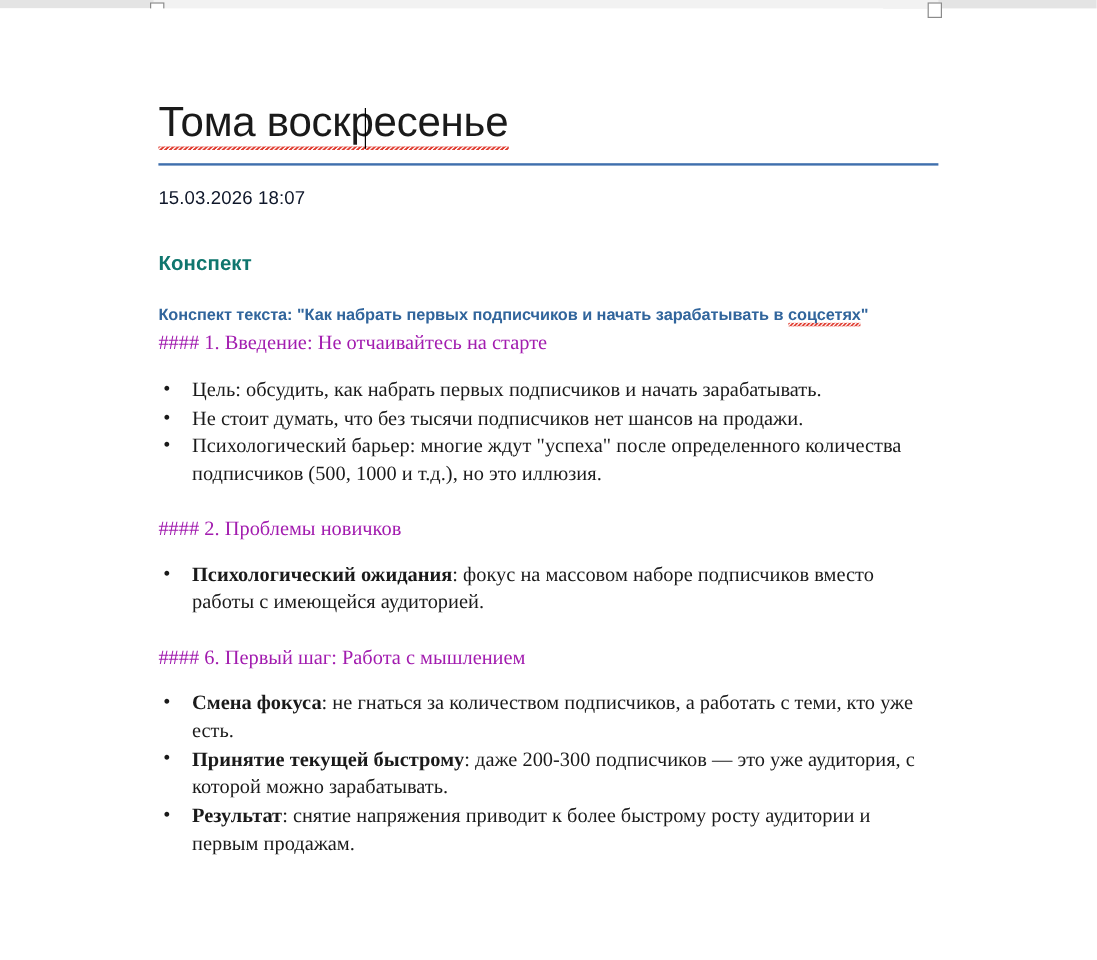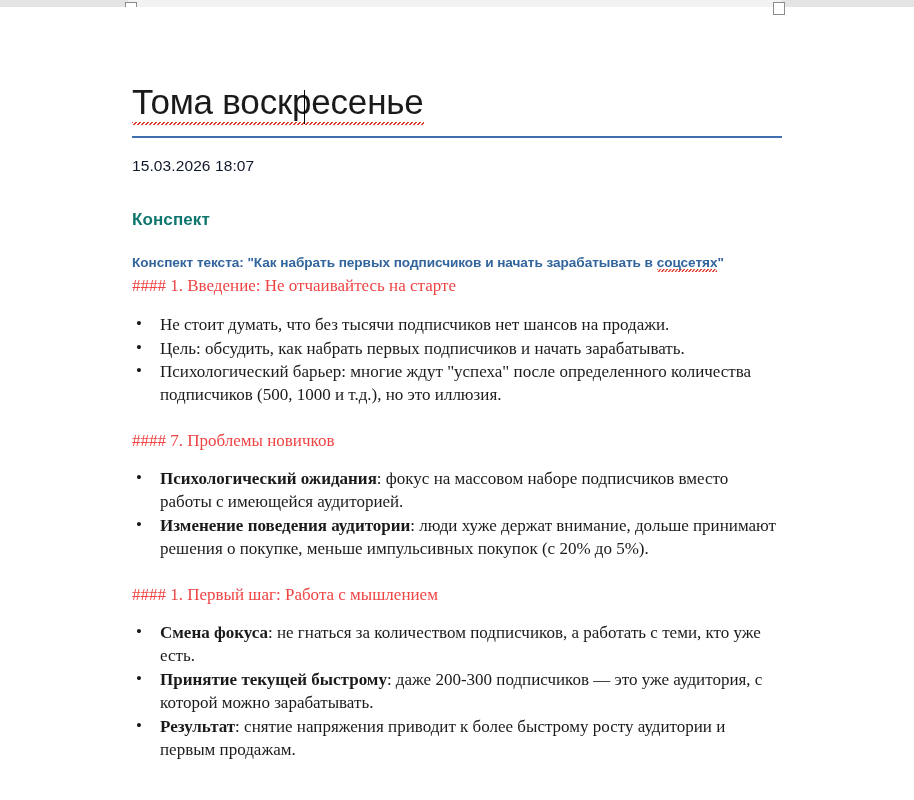--- a/index.html
+++ b/index.html
@@ -141,21 +141,21 @@
     background-size: 3.4px 2.6px;
     background-repeat: repeat-x;
     background-position: left bottom 0px;
     padding-bottom: 2px;
   }
 
   
   .md-heading {
     font-family: "Liberation Serif", serif;
     font-size: 17px;
-    color: #ef4444;
+    color: #a21caf;
     margin: 0;
     padding-top: 4px;
     line-height: 1.3;
   }
   .md-heading.spaced {
     padding-top: 22px;
   }
 
   
   ul.bullets {
@@ -202,32 +202,31 @@
     <div class="title-rule"></div>
 
     <p class="doc-date">15.03.2026 18:07</p>
 
     <h2 class="section-heading">Конспект</h2>
 
     <p class="summary-subtitle"><span>Конспект текста: "Как набрать первых подписчиков и начать зарабатывать в </span><span class="misspelled">соцсетях</span><span>"</span></p>
 
     <p class="md-heading">#### 1. Введение: Не отчаивайтесь на старте</p>
     <ul class="bullets">
+      <li><b></b><span>Цель: обсудить, как набрать первых подписчиков и начать зарабатывать.</span></li>
       <li><b></b><span>Не стоит думать, что без тысячи подписчиков нет шансов на продажи.</span></li>
-      <li><b></b><span>Цель: обсудить, как набрать первых подписчиков и начать зарабатывать.</span></li>
       <li><b></b><span>Психологический барьер: многие ждут "успеха" после определенного количества подписчиков (500, 1000 и т.д.), но это иллюзия.</span></li>
     </ul>
 
-    <p class="md-heading spaced">#### 7. Проблемы новичков</p>
+    <p class="md-heading spaced">#### 2. Проблемы новичков</p>
     <ul class="bullets">
       <li><b>Психологический ожидания</b><span>: фокус на массовом наборе подписчиков вместо работы с имеющейся аудиторией.</span></li>
-      <li><b>Изменение поведения аудитории</b><span>: люди хуже держат внимание, дольше принимают решения о покупке, меньше импульсивных покупок (с 20% до 5%).</span></li>
     </ul>
 
-    <p class="md-heading spaced">#### 1. Первый шаг: Работа с мышлением</p>
+    <p class="md-heading spaced">#### 6. Первый шаг: Работа с мышлением</p>
     <ul class="bullets">
       <li><b>Смена фокуса</b><span>: не гнаться за количеством подписчиков, а работать с теми, кто уже есть.</span></li>
       <li><b>Принятие текущей быстрому</b><span>: даже 200-300 подписчиков — это уже аудитория, с которой можно зарабатывать.</span></li>
       <li><b>Результат</b><span>: снятие напряжения приводит к более быстрому росту аудитории и первым продажам.</span></li>
     </ul>
 
   </div>
 </div>
 
 </body></html>

